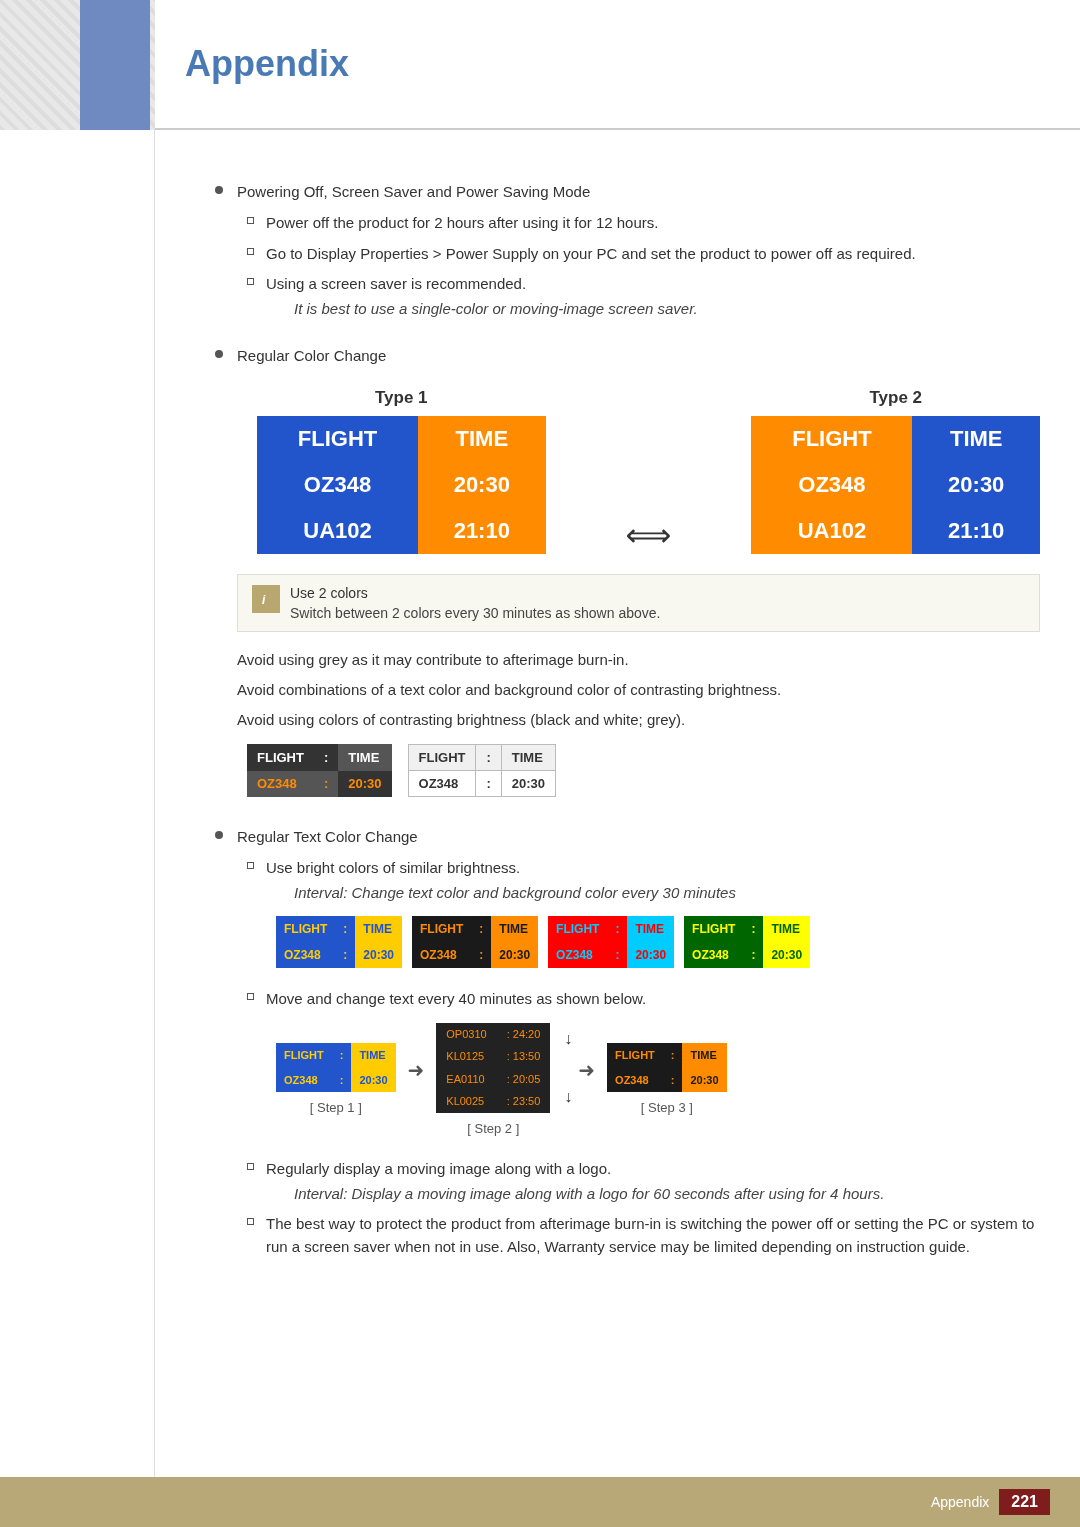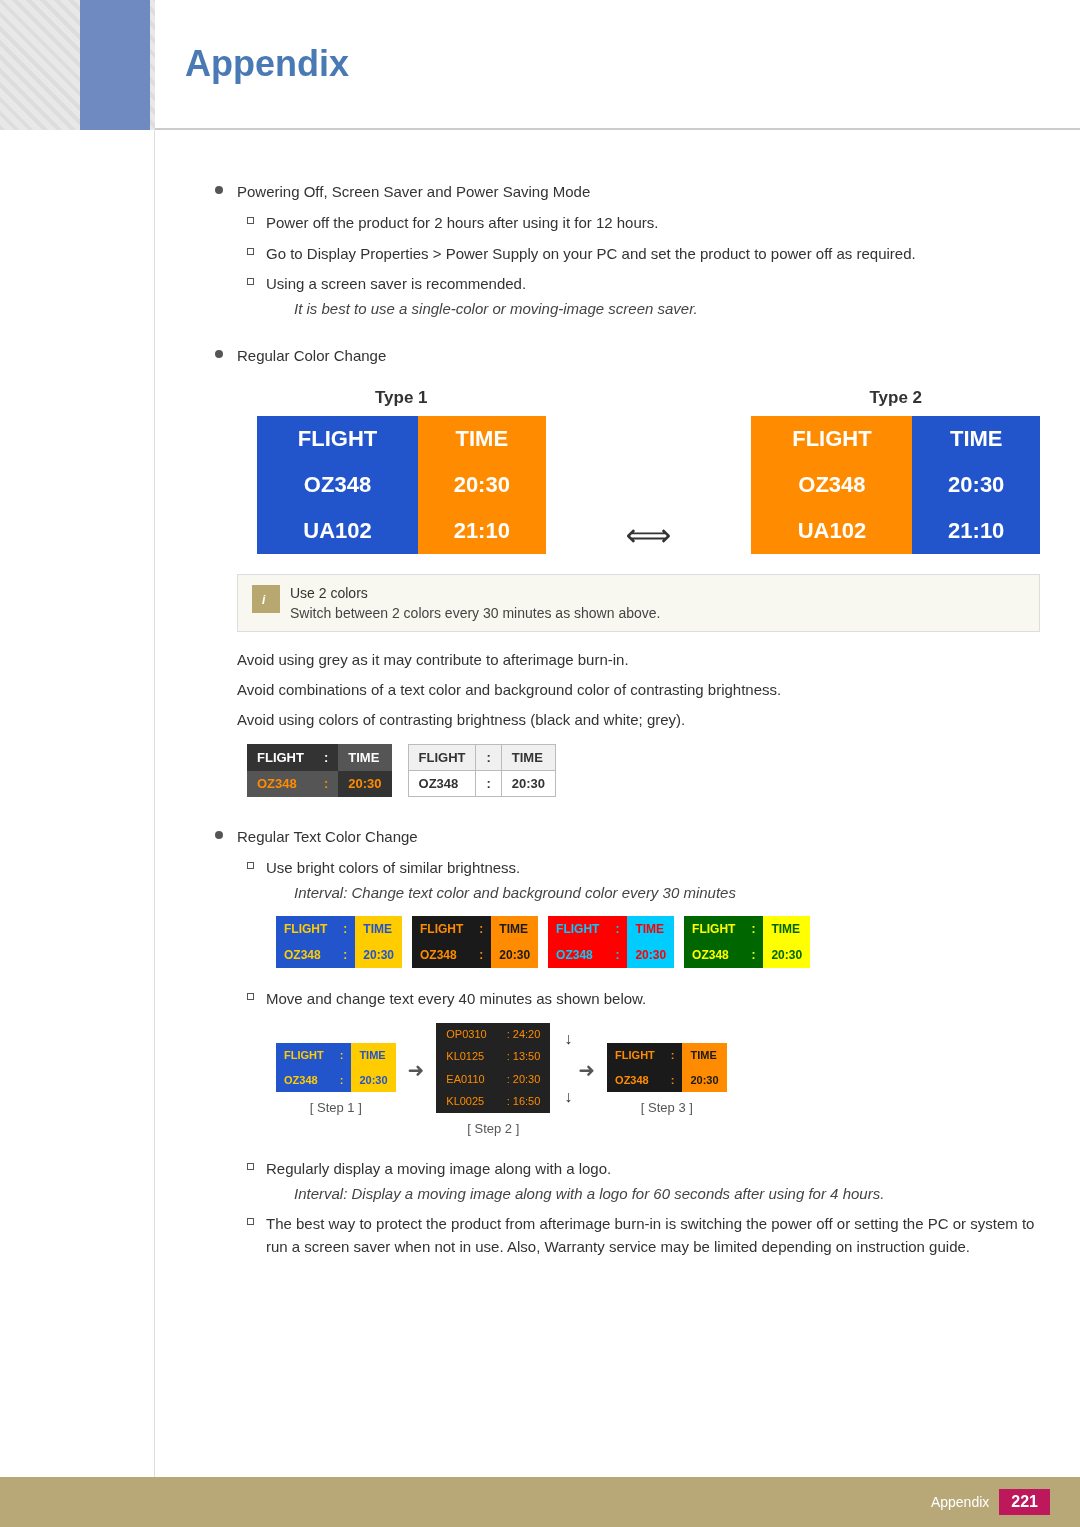--- a/index.html
+++ b/index.html
@@ -84,21 +84,21 @@
       display: flex;
       align-items: center;
       justify-content: flex-end;
       padding-right: 30px;
     }
     .footer-text {
       color: white;
       font-size: 14px;
     }
     .footer-page {
-      background: #be185d;
+      background: #7f1d1d;
       color: white;
       padding: 4px 12px;
       margin-left: 10px;
       font-size: 16px;
       font-weight: bold;
     }
     .bullet-item {
       display: flex;
       align-items: flex-start;
       margin-bottom: 16px;
@@ -601,25 +601,25 @@
                         <tr>
                       <td class="col-label">OP0310</td>
                       <td class="col-value">: 24:20</td>
                     </tr>
                     <tr>
                       <td class="col-label">KL0125</td>
                       <td class="col-value">: 13:50</td>
                     </tr>
                     <tr>
                       <td class="col-label">EA0110</td>
-                      <td class="col-value">: 20:30</td>
+                      <td class="col-value">: 20:05</td>
                     </tr>
                     <tr>
                       <td class="col-label">KL0025</td>
-                      <td class="col-value">: 16:50</td>
+                      <td class="col-value">: 23:50</td>
                     </tr>
                   </tbody>
                     </table>
 
                   <div style="position:absolute; right:-22px; top:4px; font-size:16px; color:#333;">↓</div>
                   <div style="position:absolute; right:-22px; bottom:4px; font-size:16px; color:#333;">↓</div>
                 </div>
                 <div class="step-label">[ Step 2 ]</div>
               </div>
 

